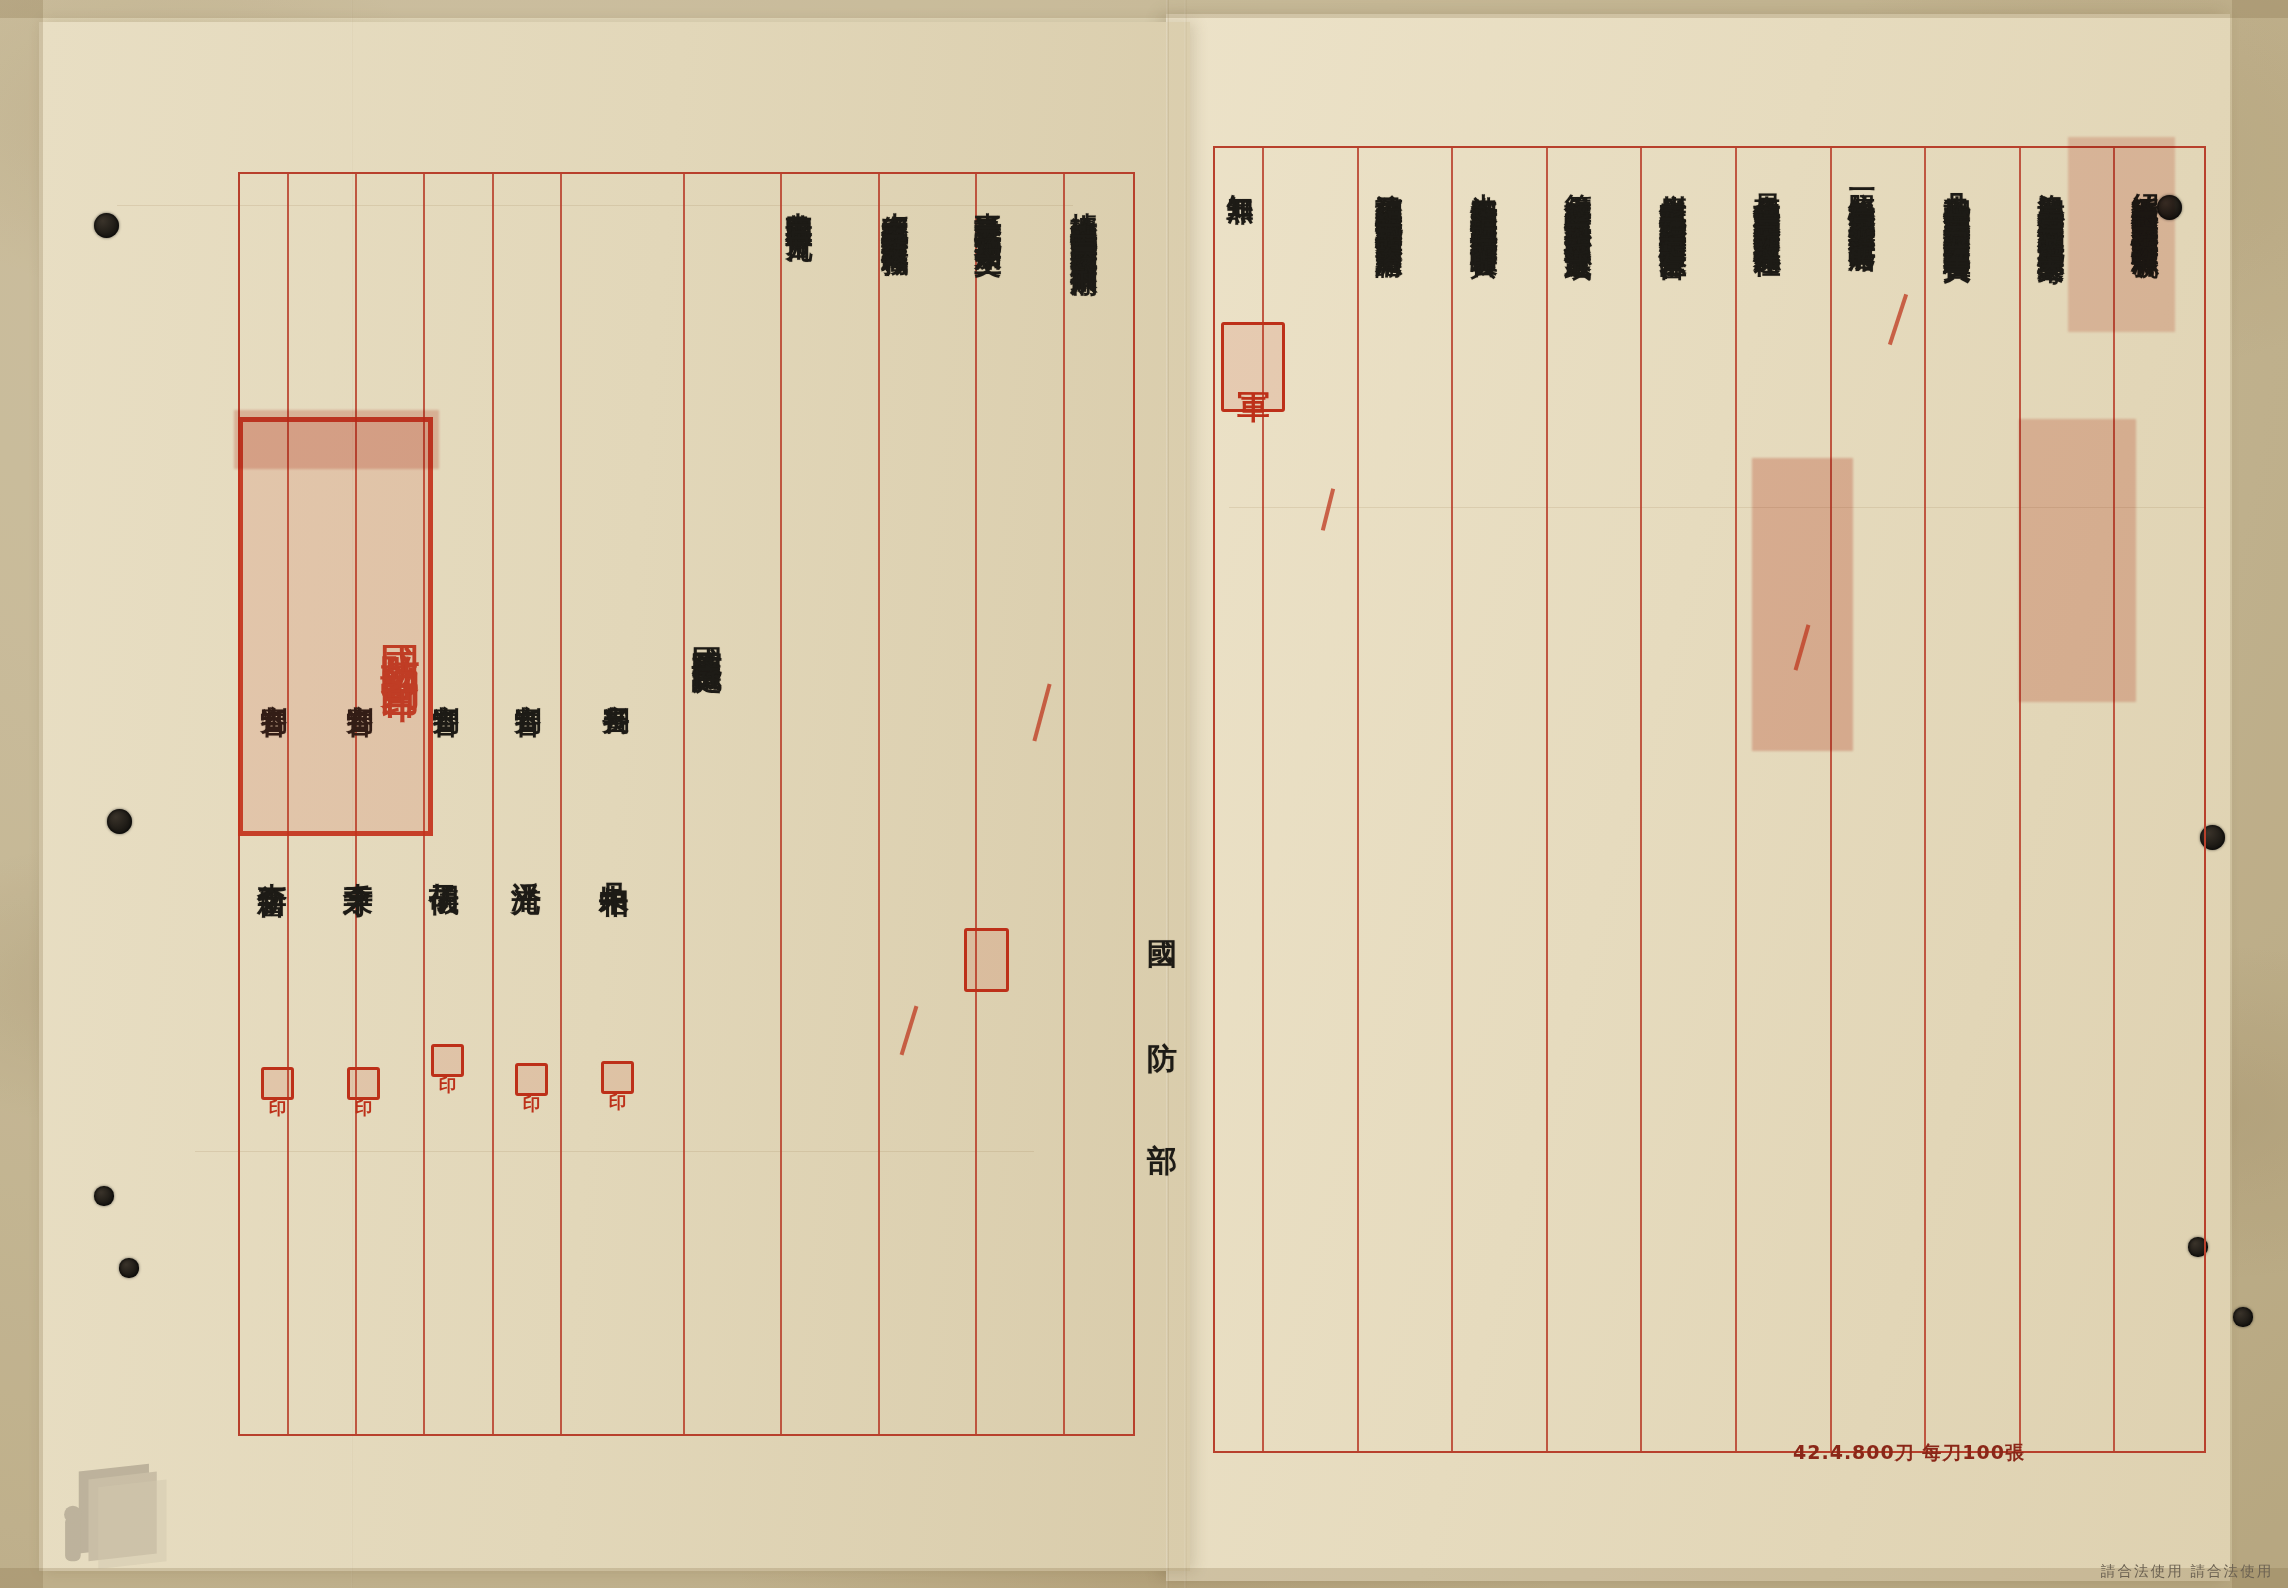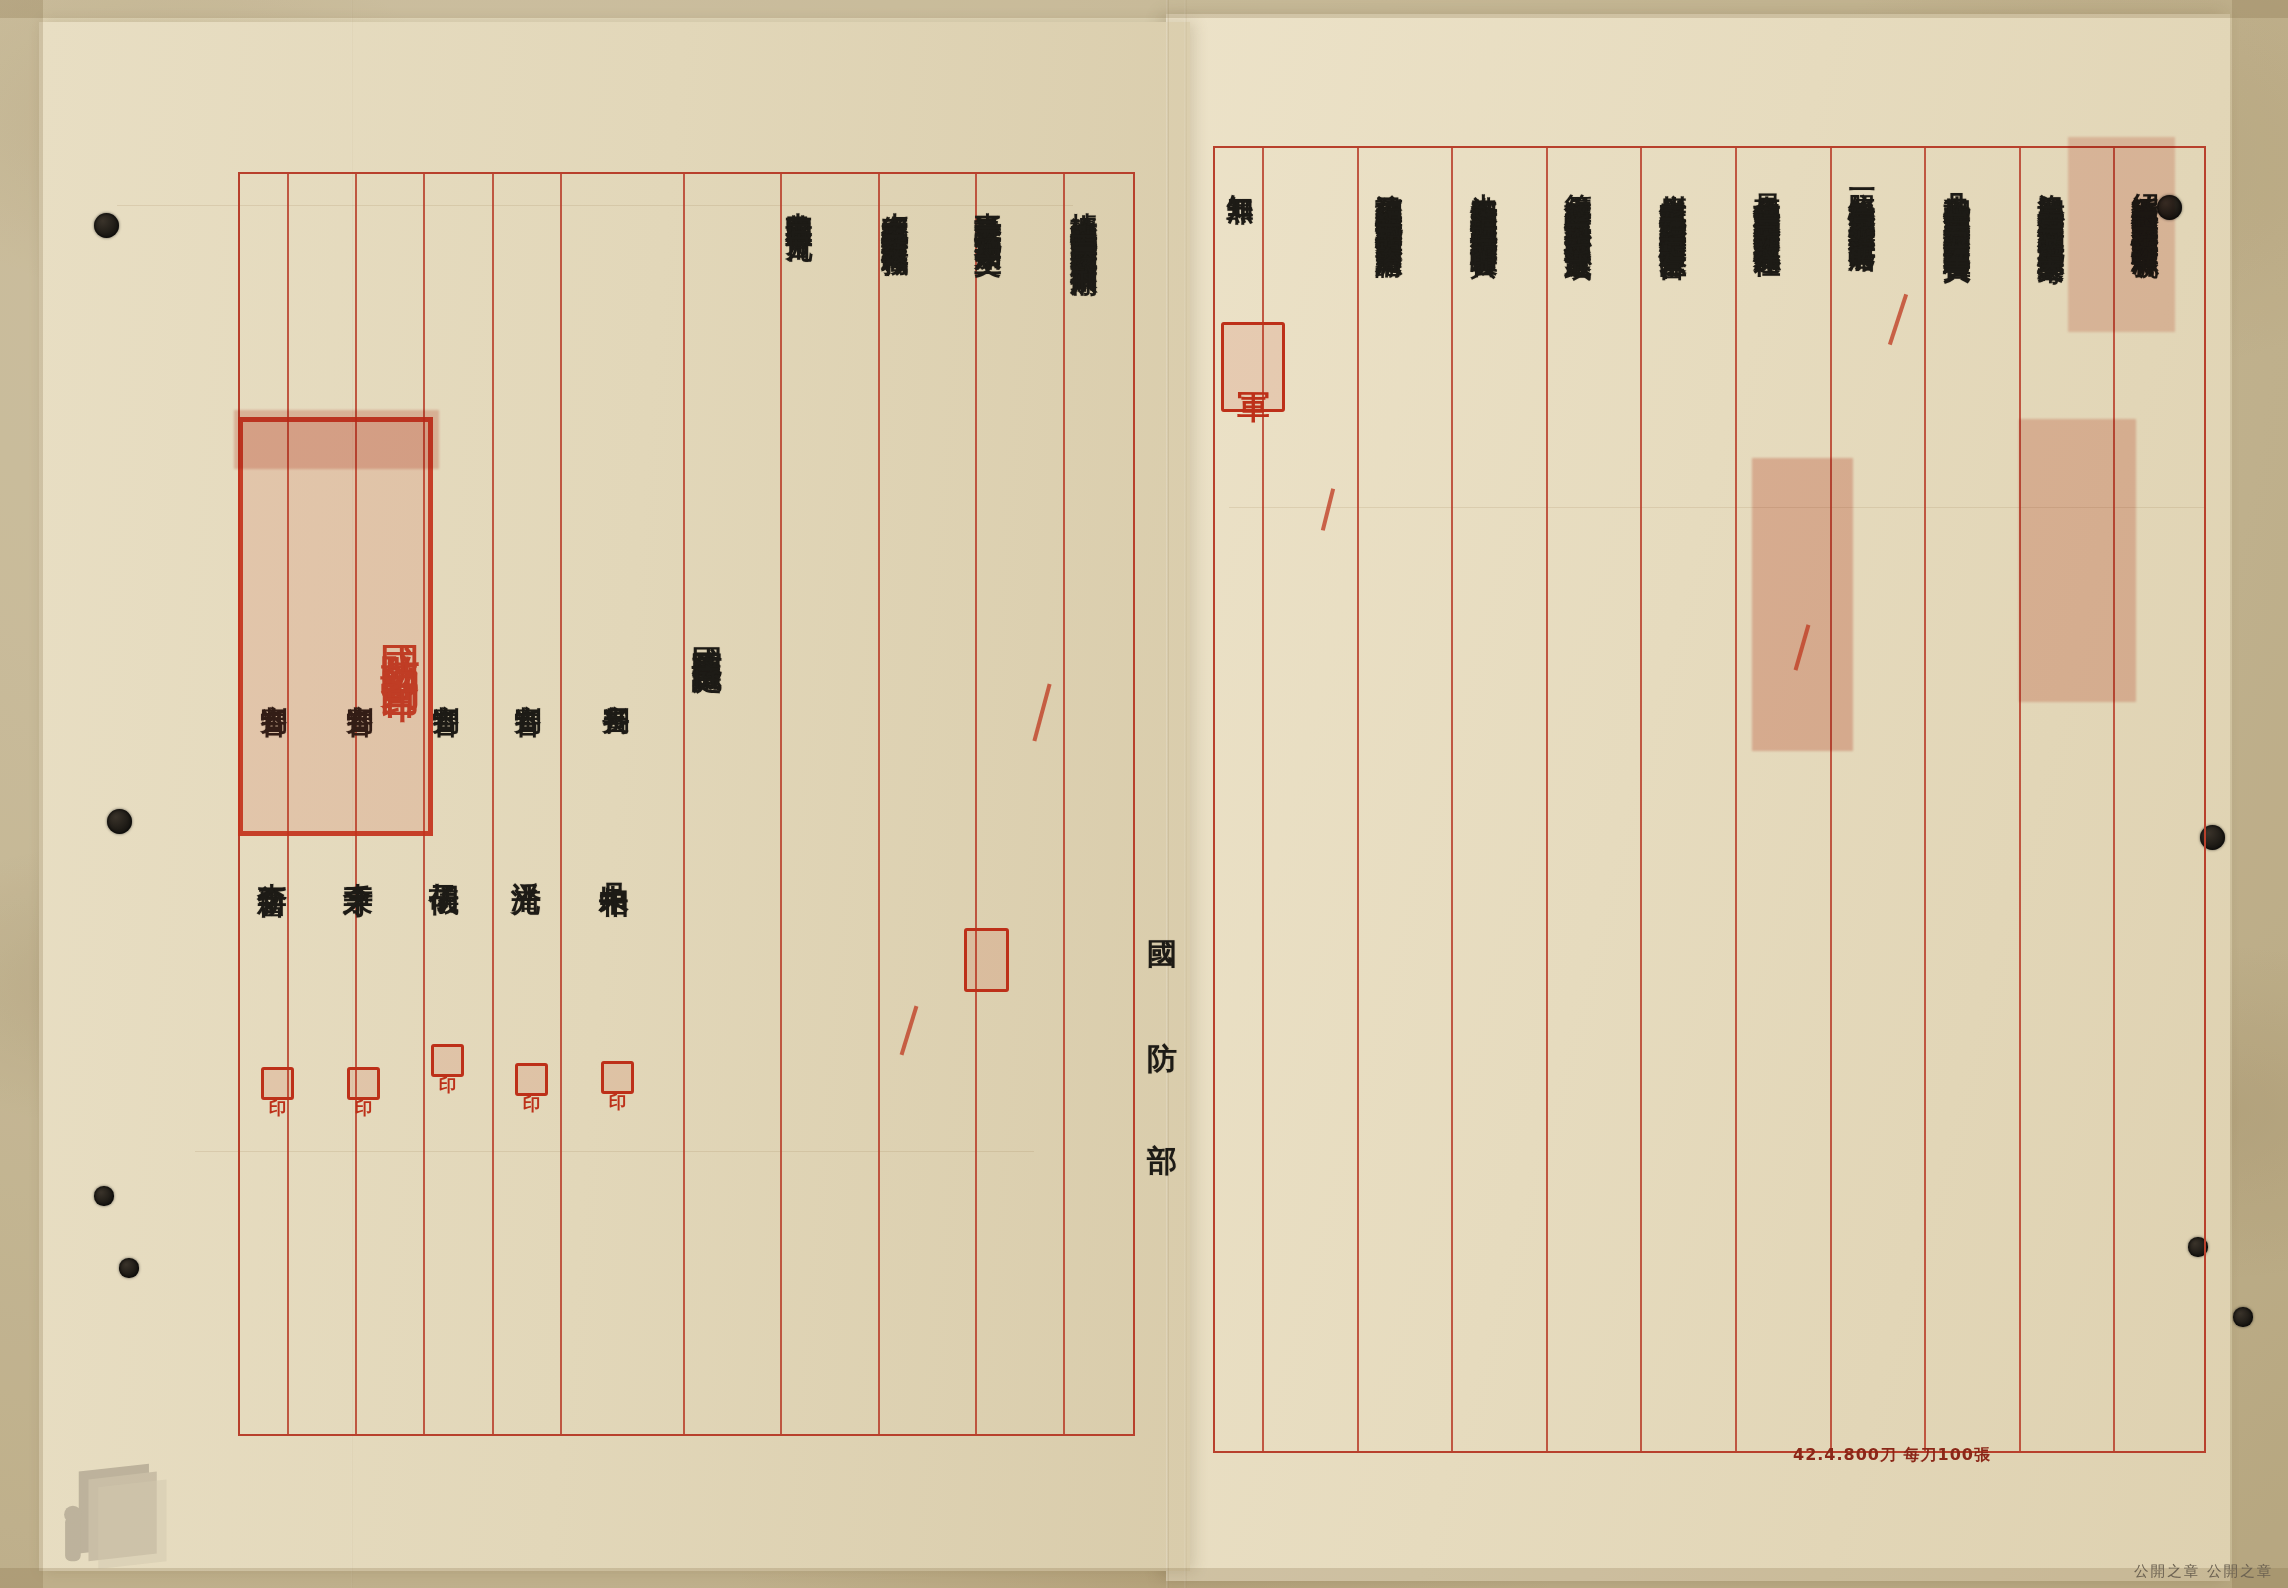--- a/index.html
+++ b/index.html
@@ -160,21 +160,21 @@
     position: absolute;
     background: rgba(190,55,30,.75);
     transform-origin: center;
   }
 
   
   .footer-code {
     position: absolute;
     color: #8a2718;
     font-family: "DejaVu Sans", sans-serif;
-    font-size: 16px;
+    font-size: 19px;
     letter-spacing: 1px;
     font-weight: 700;
     white-space: nowrap;
   }
 
   
   #watermark {
     position: absolute;
     left: 59px;
     bottom: 15.6px;
@@ -322,16 +322,16 @@
 
   <svg id="watermark" viewBox="0 0 140 120">
     <g fill="#8d8372" opacity="0.85">
       <path d="M20 16 L92 8 L92 92 L20 100 Z"></path>
       <path d="M30 24 L100 16 L100 100 L30 108 Z" fill="#a79c88"></path>
       <path d="M40 32 L110 24 L110 108 L40 116 Z" fill="#bbb0997a"></path>
       <rect x="6" y="62" width="16" height="46" rx="6" fill="#8d8372"></rect>
       <circle cx="14" cy="60" r="9" fill="#8d8372"></circle>
     </g>
   </svg>
-  <div id="watermark-note">公開之章 公開之章</div>
+  <div id="watermark-note">請合法使用 請合法使用</div>
 
 </div>
 
 
 </body></html>

